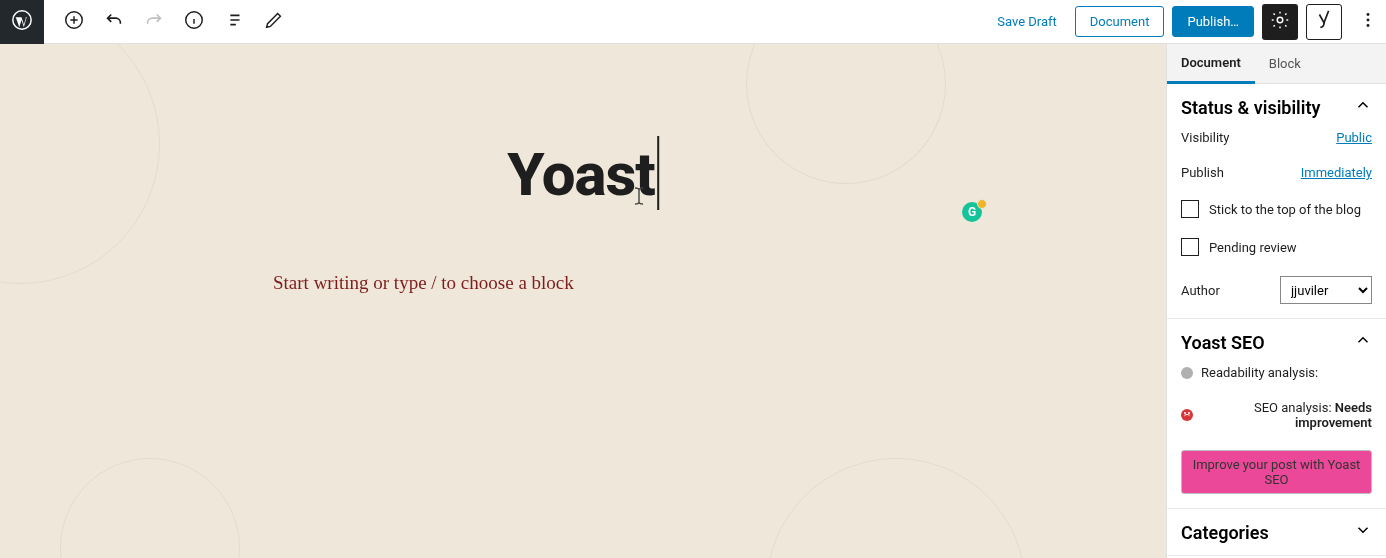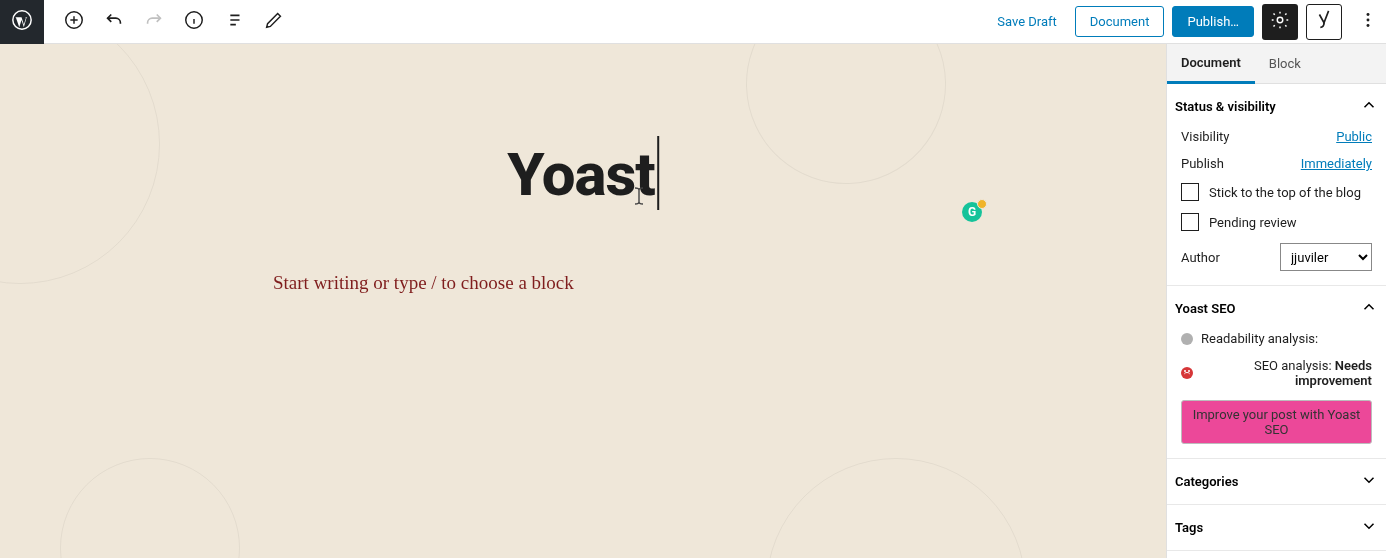--- a/index.html
+++ b/index.html
@@ -134,25 +134,25 @@
   }
   .sb-close {
     margin-left: auto; width: 36px; height: 36px; border: none; background: transparent;
     display: flex; align-items: center; justify-content: center; cursor: pointer; color: #555;
   }
   .sb-section {
     border-bottom: 1px solid #e8e8e8;
   }
   .sb-head {
     display: flex; align-items: center; justify-content: space-between;
-    padding: 12px 8px; font-weight: 600; cursor: pointer;
-    background: transparent; border: none; width: 100%; text-align: left; font-size: 13px;
+    padding: 12px 14px; font-weight: 600; cursor: pointer;
+    background: transparent; border: none; width: 100%; text-align: left; font-size: 18px;
   }
   .sb-head svg { width: 18px; height: 18px; }
-  .sb-body { padding: 0 14px 14px; display: flex; flex-direction: column; gap: 12px; }
+  .sb-body { padding: 0 14px 14px; display: flex; flex-direction: column; gap: 20px; }
   .sb-row { display: flex; align-items: center; justify-content: space-between; }
   .sb-row .label { color: #1e1e1e; }
   .sb-row a { color: #007cba; text-decoration: underline; font-size: 13px; }
   .sb-check { display: flex; align-items: center; gap: 10px; }
   .sb-check .box {
     width: 18px; height: 18px; border: 1.5px solid #1e1e1e; background: #fff; flex: 0 0 18px;
   }
   .sb-author select {
     width: 92px; height: 28px; border: 1px solid #888; font-size: 13px; padding: 0 6px;
     background: #fff;

